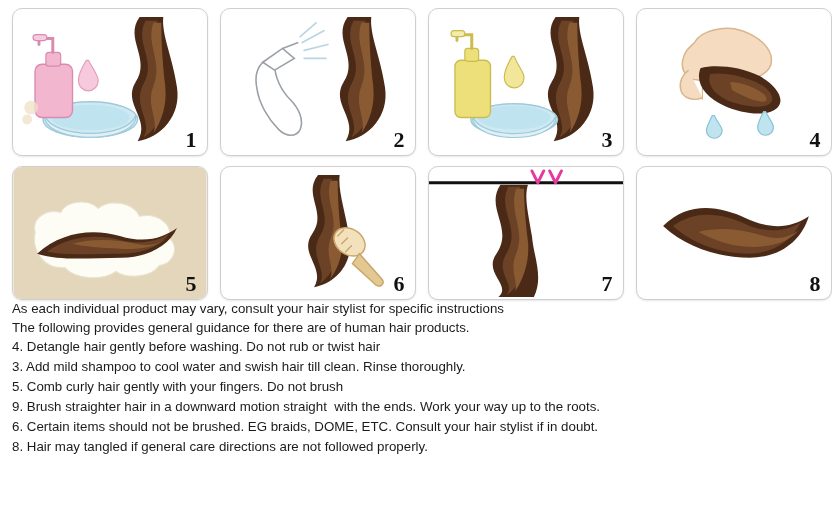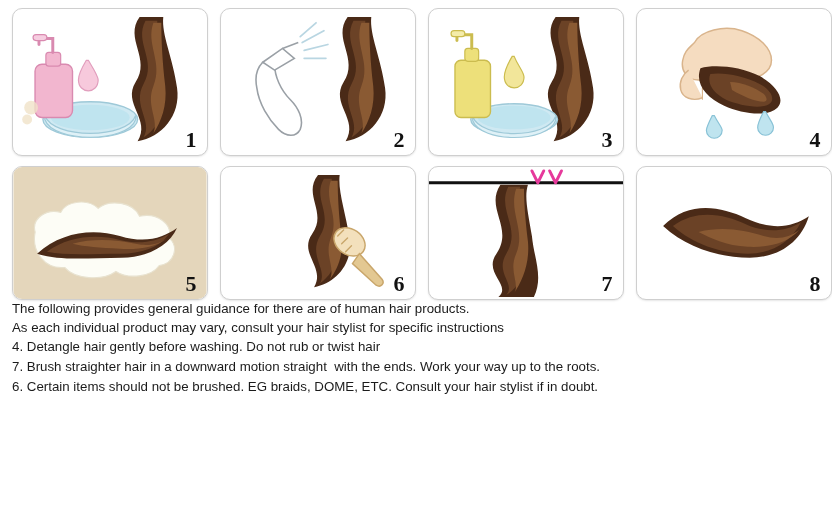--- a/index.html
+++ b/index.html
@@ -221,20 +221,23 @@
           <path d="M36 60 C60 42 88 48 110 58 C130 67 150 66 166 56 C156 76 136 88 112 88 C84 88 56 78 36 60 Z" fill="#6b4226"></path>
           <path d="M62 66 C86 60 108 64 128 70 C142 74 154 72 164 64 C152 78 132 82 112 81 C90 80 74 72 62 66 Z" fill="#8a5a33"></path>
         </svg>
       </div>
       <div class="num">8</div>
     </div>
 
   </div>
 
   <div class="instructions">
+    <p class="intro">As each individual product may vary, consult your hair stylist for specific instructions</p>
     <p class="intro">The following provides general guidance for there are of human hair products.</p>
-    <p class="intro">As each individual product may vary, consult your hair stylist for specific instructions</p>
     <p>4. Detangle hair gently before washing. Do not rub or twist hair</p>
-    <p>7. Brush straighter hair in a downward motion straight  with the ends. Work your way up to the roots.</p>
+    <p>3. Add mild shampoo to cool water and swish hair till clean. Rinse thoroughly.</p>
+    <p>5. Comb curly hair gently with your fingers. Do not brush</p>
+    <p>9. Brush straighter hair in a downward motion straight  with the ends. Work your way up to the roots.</p>
     <p>6. Certain items should not be brushed. EG braids, DOME, ETC. Consult your hair stylist if in doubt.</p>
+    <p>8. Hair may tangled if general care directions are not followed properly.</p>
   </div>
 
 </div>
 
 </body></html>

